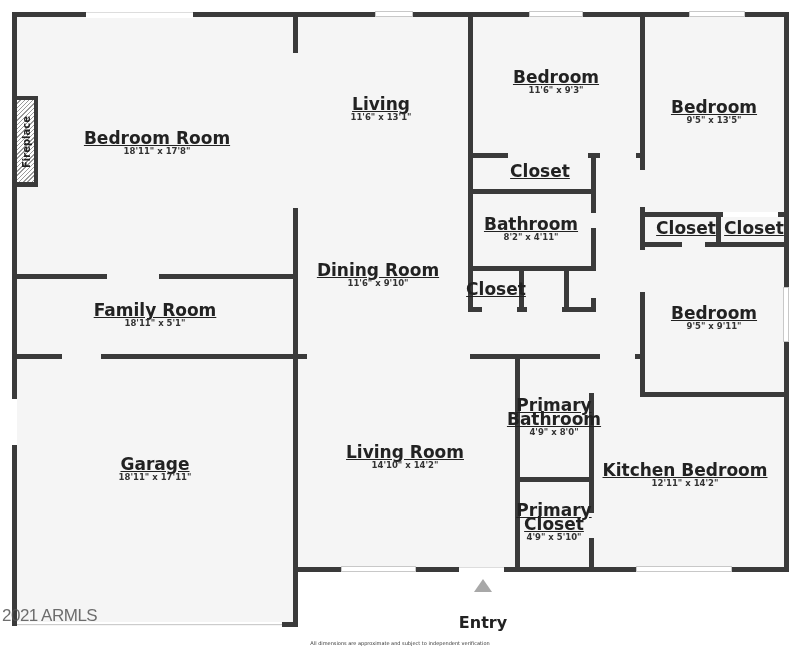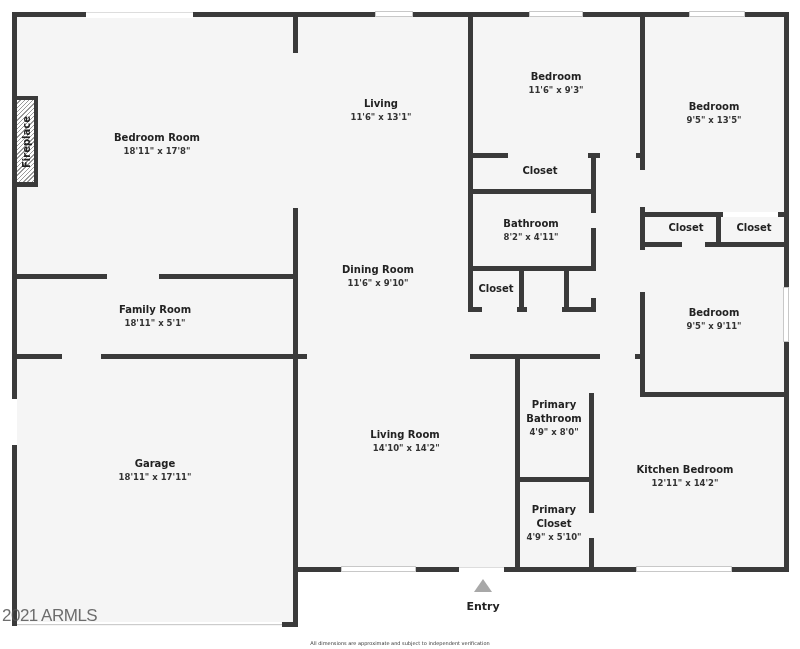--- a/index.html
+++ b/index.html
@@ -2,30 +2,30 @@
 <html><head>
   <meta charset="utf-8">
   <style>
     html, body { margin:0; padding:0; background:#ffffff; }
     body { width:800px; height:649px; position:relative; overflow:hidden; font-family:"DejaVu Sans", sans-serif; }
     .floor { position:absolute; background:#f5f5f5; }
     .wall { position:absolute; background:#3a3a3a; }
     .gap { position:absolute; background:#ffffff; }
     .win { position:absolute; background:#ffffff; border:1px solid #c8c8c8; box-sizing:border-box; }
     .label { position:absolute; transform:translate(-50%,-50%); text-align:center; color:#222; white-space:nowrap; }
-    .label .name { font-weight:bold; font-size:10px; line-height:14px; display:block; }
+    .label .name { font-weight:bold; font-size:17px; line-height:14px; display:block;text-decoration:underline; }
     .label .dim { font-weight:bold; font-size:8.5px; line-height:12px; display:block; color:#333; }
     .fireplace { position:absolute; left:14px; top:96px; width:24px; height:91px; background:#3a3a3a; }
     .fireplace .hatch { position:absolute; left:3px; top:4px; width:17px; height:82px;
       background: repeating-linear-gradient(135deg, #ffffff 0 2px, #9a9a9a 2px 3px); }
     .fireplace .ftxt { position:absolute; left:50%; top:50%; transform:translate(-50%,-50%) rotate(-90deg);
       font-weight:bold; font-size:10px; color:#222; white-space:nowrap; }
     .entry-arrow { position:absolute; left:474px; top:579px; width:0; height:0;
       border-left:9px solid transparent; border-right:9px solid transparent; border-bottom:13px solid #a8a8a8; }
-    .entry-label { position:absolute; left:483px; top:606px; transform:translate(-50%,-50%); font-weight:bold; font-size:11px; color:#222; }
+    .entry-label { position:absolute; left:483px; top:622px; transform:translate(-50%,-50%); font-weight:bold; font-size:16px; color:#222; }
     .watermark { position:absolute; left:2px; top:606px; font-family:"Liberation Sans", sans-serif; font-size:17px; color:#555; letter-spacing:-0.5px; opacity:0.85; }
     .disclaimer { position:absolute; left:400px; top:643px; transform:translate(-50%,-50%); font-size:5px; color:#333; white-space:nowrap; }
   </style>
 </head>
 <body>
 
 <div class="floor" style="left:12px;top:12px;width:776px;height:558px;"></div>
 <div class="floor" style="left:12px;top:358px;width:286px;height:268px;"></div>
 
 <div class="wall" style="left:12px;top:12px;width:74px;height:5px;"></div>
@@ -145,21 +145,21 @@
   <span class="dim">11'6" x 9'10"</span>
 </div>
 <div class="label" style="left:714px;top:319px;">
   <span class="name">Bedroom</span>
   <span class="dim">9'5" x 9'11"</span>
 </div>
 <div class="label" style="left:155px;top:470px;">
   <span class="name">Garage</span>
   <span class="dim">18'11" x 17'11"</span>
 </div>
-<div class="label" style="left:405px;top:441px;text-align:right;">
+<div class="label" style="left:405px;top:458px;">
   <span class="name">Living Room</span>
   <span class="dim">14'10" x 14'2"</span>
 </div>
 <div class="label" style="left:554px;top:418px;">
   <span class="name" style="white-space:pre-line;">Primary
 Bathroom</span>
   <span class="dim">4'9" x 8'0"</span>
 </div>
 <div class="label" style="left:685px;top:476px;">
   <span class="name">Kitchen Bedroom</span>

